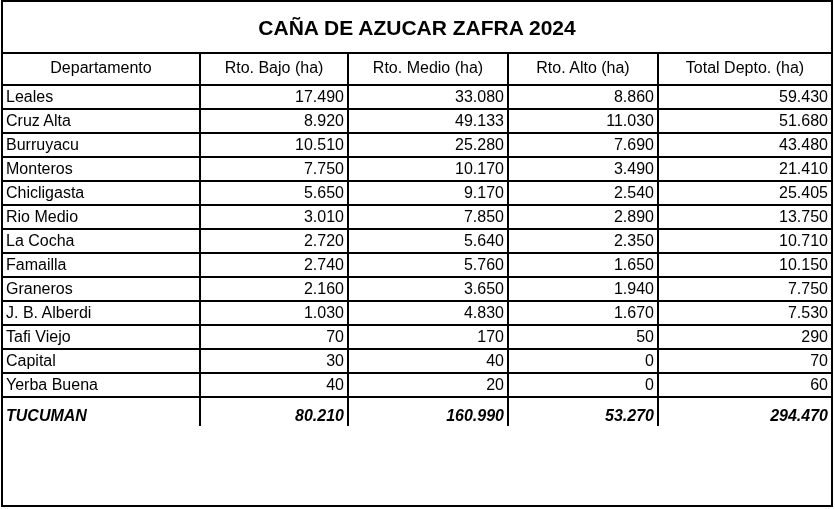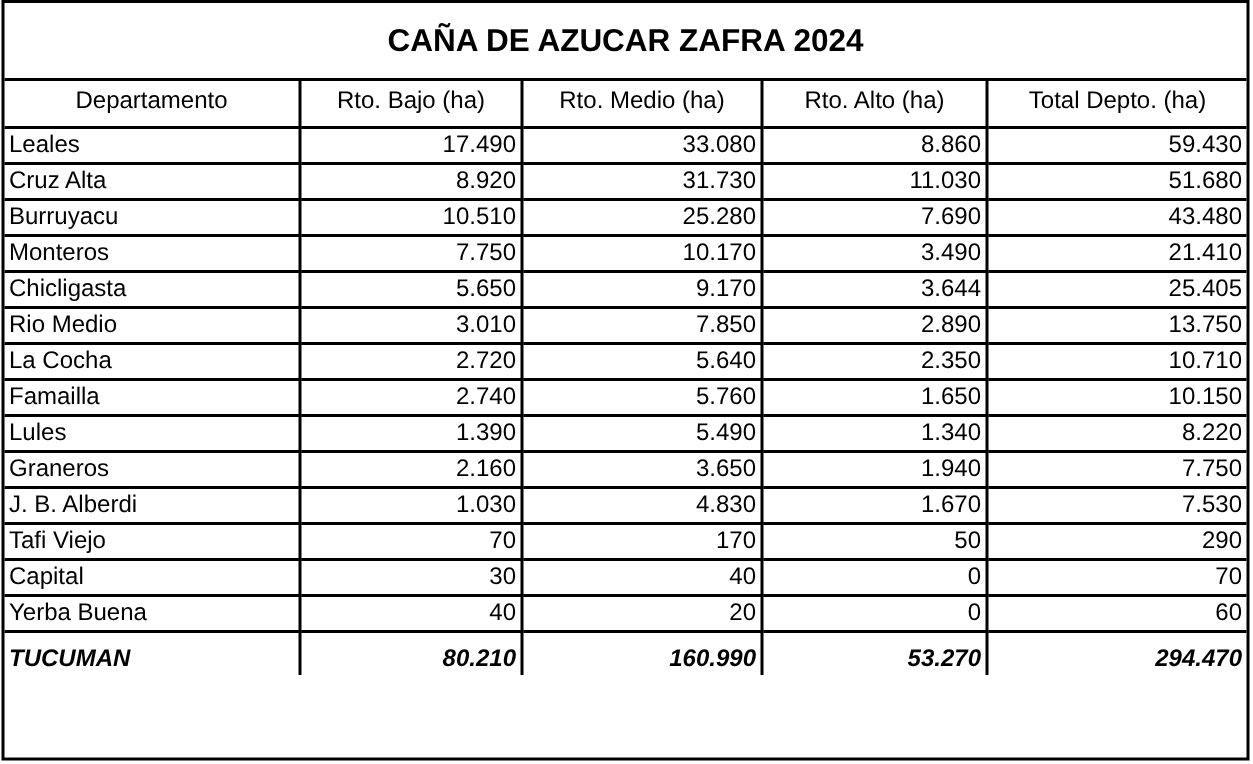--- a/index.html
+++ b/index.html
@@ -108,21 +108,21 @@
         <tr>
           <td class="name">Leales</td>
           <td class="num">17.490</td>
           <td class="num">33.080</td>
           <td class="num">8.860</td>
           <td class="num">59.430</td>
         </tr>
         <tr>
           <td class="name">Cruz Alta</td>
           <td class="num">8.920</td>
-          <td class="num">31.730</td>
+          <td class="num">49.133</td>
           <td class="num">11.030</td>
           <td class="num">51.680</td>
         </tr>
         <tr>
           <td class="name">Burruyacu</td>
           <td class="num">10.510</td>
           <td class="num">25.280</td>
           <td class="num">7.690</td>
           <td class="num">43.480</td>
         </tr>
@@ -130,21 +130,21 @@
           <td class="name">Monteros</td>
           <td class="num">7.750</td>
           <td class="num">10.170</td>
           <td class="num">3.490</td>
           <td class="num">21.410</td>
         </tr>
         <tr>
           <td class="name">Chicligasta</td>
           <td class="num">5.650</td>
           <td class="num">9.170</td>
-          <td class="num">3.644</td>
+          <td class="num">2.540</td>
           <td class="num">25.405</td>
         </tr>
         <tr>
           <td class="name">Rio Medio</td>
           <td class="num">3.010</td>
           <td class="num">7.850</td>
           <td class="num">2.890</td>
           <td class="num">13.750</td>
         </tr>
         <tr>
@@ -153,27 +153,20 @@
           <td class="num">5.640</td>
           <td class="num">2.350</td>
           <td class="num">10.710</td>
         </tr>
         <tr>
           <td class="name">Famailla</td>
           <td class="num">2.740</td>
           <td class="num">5.760</td>
           <td class="num">1.650</td>
           <td class="num">10.150</td>
-        </tr>
-        <tr>
-          <td class="name">Lules</td>
-          <td class="num">1.390</td>
-          <td class="num">5.490</td>
-          <td class="num">1.340</td>
-          <td class="num">8.220</td>
         </tr>
         <tr>
           <td class="name">Graneros</td>
           <td class="num">2.160</td>
           <td class="num">3.650</td>
           <td class="num">1.940</td>
           <td class="num">7.750</td>
         </tr>
         <tr>
           <td class="name">J. B. Alberdi</td>

